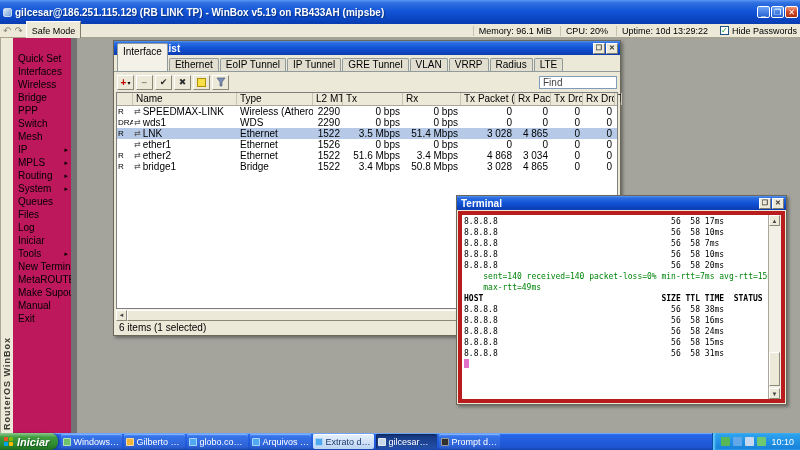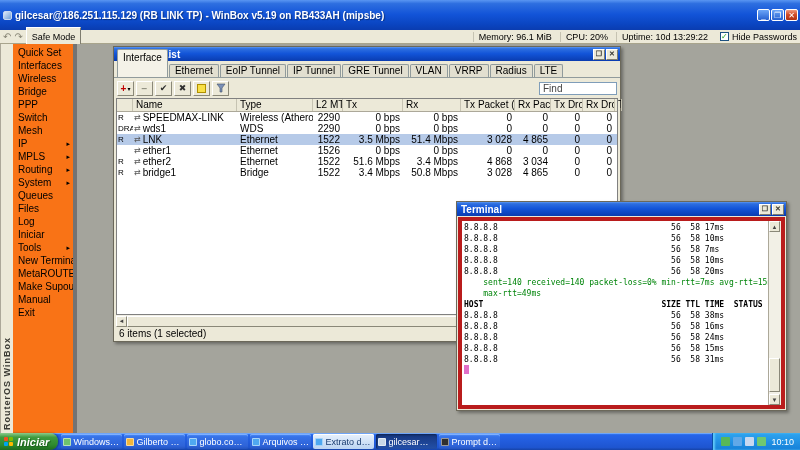--- a/index.html
+++ b/index.html
@@ -2,21 +2,21 @@
 <html><head>
 <meta charset="utf-8">
 <style>
   * { margin:0; padding:0; box-sizing:border-box; }
   body { background:#444; }
   .screen { position:relative; width:800px; height:450px; overflow:hidden;
     font-family:"Liberation Sans",sans-serif; font-size:10px; background:#ECE9D8;
     display:flex; flex-direction:column; }
 
   
-  .xp-titlebar { height:30px; flex:none; display:flex; align-items:center; padding:0 2px 0 3px;
+  .xp-titlebar { height:24px; flex:none; display:flex; align-items:center; padding:0 2px 0 3px;
     background:linear-gradient(180deg,#5A96F2 0%,#2E6FE0 12%,#1254D8 48%,#0A44C0 82%,#0A3CB0 100%);
     color:#fff; }
   .app-icon { width:9px; height:9px; flex:none; margin-right:3px; border-radius:2px;
     background:linear-gradient(135deg,#DDE9F8,#6F9FD8); border:1px solid #C8D8F0; }
   .xp-title { font-weight:bold; font-size:10px; white-space:nowrap; overflow:hidden;
     text-shadow:1px 1px 1px #08307E; flex:1; }
   .xp-btns { display:flex; gap:1px; flex:none; }
   .xp-btn { width:13px; height:12px; display:flex; align-items:center; justify-content:center;
     font-size:8px; color:#fff; border:1px solid #fff; border-radius:2px;
     background:linear-gradient(180deg,#6CA6F8,#2560D0); }
@@ -32,21 +32,21 @@
   .tb-spacer { flex:1; }
   .stat { padding:0 5px; border-left:1px solid #C6C3B2; white-space:nowrap; }
   .chk { width:9px; height:9px; background:#fff; border:1px solid #1C5180; font-size:8px;
     line-height:8px; text-align:center; color:#21A121; margin-left:4px; }
 
   
   .main { flex:1; display:flex; min-height:0; }
   .brand-strip { width:13px; flex:none; background:#ECE9D8; border-right:1px solid #ACA899;
     writing-mode:vertical-rl; transform:rotate(180deg); font-weight:bold; font-size:9px;
     color:#3A3A34; padding:3px 1px; letter-spacing:1px; white-space:nowrap; }
-  .sidebar { width:64px; flex:none; background:#f97316; border-right:4px solid #737373; padding-top:2px; }
+  .sidebar { width:64px; flex:none; background:#be185d; border-right:6px solid #737373; padding-top:14px; }
   .sb-item { height:13px; line-height:13px; padding:0 3px 0 5px; display:flex;
     justify-content:space-between; align-items:center; white-space:nowrap; overflow:hidden; }
   .sb-arrow { font-size:7px; color:#000; }
   .mdi { flex:1; position:relative; background:#A4A49C; min-width:0; }
 
   
   .window { position:absolute; background:#ECE9D8; border:1px solid #6B685A;
     box-shadow:2px 2px 3px rgba(0,0,0,.35); display:flex; flex-direction:column;margin-left:34px; }
   .win-titlebar { height:14px; flex:none; display:flex; align-items:center; padding:0 2px 0 4px;
     background:linear-gradient(180deg,#5A96F2 0%,#2E6FE0 12%,#1254D8 48%,#0A3CB0 100%);

